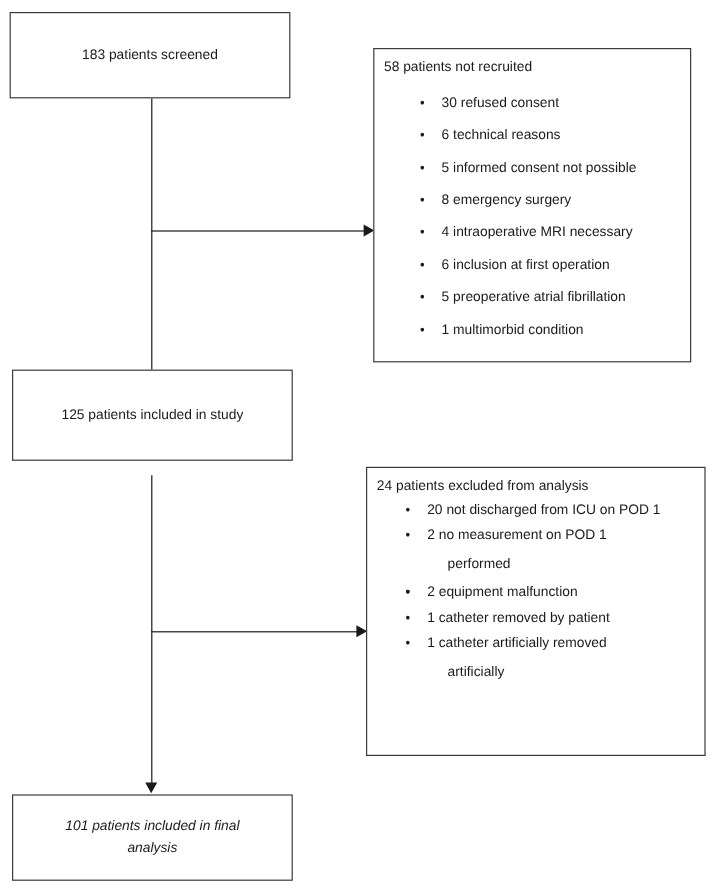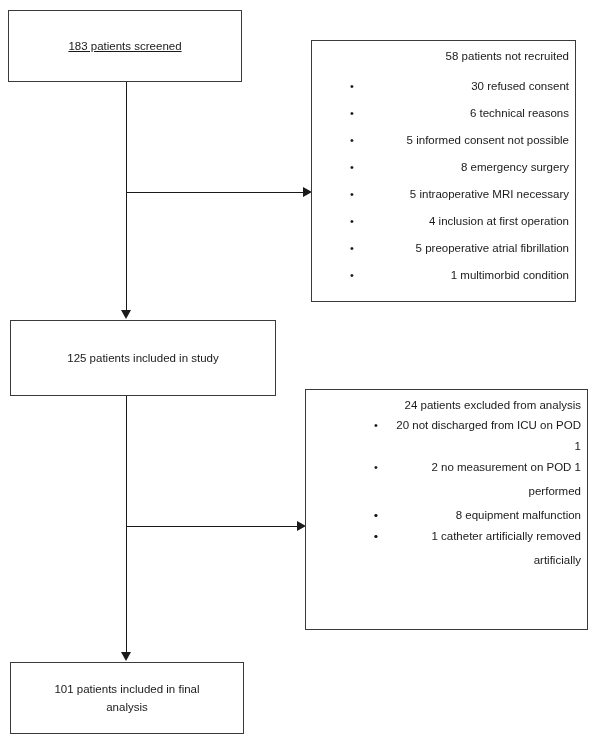--- a/index.html
+++ b/index.html
@@ -33,33 +33,32 @@
     text-align: center;
   }
   .box-text {
     font-size: 11.5px;
     line-height: 18px;
     color: #1a1a1a;
     padding: 0 8px;
   }
 
   
-  #box-screened  { left: 8px;  top: 10px;  width: 234px; height: 72px; text-decoration: underline; }
-  #box-included  { left: 10px; top: 320px; width: 266px; height: 76px; align-items: center; }
-  #box-final     { left: 10px; top: 662px; width: 234px; height: 72px; }
+  #box-screened  { left: 8px;  top: 10px;  width: 234px; height: 72px; }
+  #box-included  { left: 10px; top: 308px; width: 234px; height: 76px; align-items: center; }
+  #box-final     { left: 10px; top: 662px; width: 234px; height: 72px; font-style: italic; }
 
   
   #box-not-recruited { left: 311px; top: 40px;  width: 265px; height: 262px; }
-  #box-excluded      { left: 305px; top: 389px; width: 283px; height: 241px; padding-left: 36px; }
+  #box-excluded      { left: 305px; top: 389px; width: 283px; height: 241px; }
 
   .excl-inner {
     padding: 8px 6px 6px 8px;
     font-size: 11.5px;
     color: #1a1a1a;
-    text-align: right;
   }
   .excl-title {
     font-size: 11.5px;
     line-height: 15px;
     margin: 0 0 2px 0;
   }
   ul.excl-list {
     list-style: none;
     margin: 0;
     padding: 0;
@@ -80,20 +79,21 @@
   
   #box-not-recruited ul.excl-list { margin-top: 9px; }
   #box-not-recruited ul.excl-list li { line-height: 27px; padding-left: 48px; }
   #box-not-recruited ul.excl-list li .bullet-dot { left: 30px; line-height: 27px; }
 
   #box-excluded ul.excl-list li { line-height: 21px; padding-left: 42px; }
   #box-excluded ul.excl-list li .bullet-dot { left: 24px; line-height: 21px; }
   #box-excluded ul.excl-list li .wrap-line {
     display: block;
     line-height: 27px;
+    margin-left: 17px;
   }
 
   
   .vline {
     position: absolute;
     width: 1px;
     background: #1a1a1a;
   }
   .hline {
     position: absolute;
@@ -161,25 +161,25 @@
         <li>
           <span class="bullet-dot">•</span>
           <span>5 informed consent not possible</span>
         </li>
         <li>
           <span class="bullet-dot">•</span>
           <span>8 emergency surgery</span>
         </li>
         <li>
           <span class="bullet-dot">•</span>
-          <span>5 intraoperative MRI necessary</span>
-        </li>
-        <li>
-          <span class="bullet-dot">•</span>
-          <span>4 inclusion at first operation</span>
+          <span>4 intraoperative MRI necessary</span>
+        </li>
+        <li>
+          <span class="bullet-dot">•</span>
+          <span>6 inclusion at first operation</span>
         </li>
         <li>
           <span class="bullet-dot">•</span>
           <span>5 preoperative atrial fibrillation</span>
         </li>
         <li>
           <span class="bullet-dot">•</span>
           <span>1 multimorbid condition</span>
         </li>
       </ul>
@@ -207,24 +207,25 @@
         <li>
           <span class="bullet-dot">•</span>
           <span>2 no measurement on POD 1</span>
           <span class="wrap-line">performed</span>
         </li>
         <li>
           <span class="bullet-dot">•</span>
         </li>
         <li>
           <span class="bullet-dot">•</span>
-          <span>8 equipment malfunction</span>
-        </li>
-        <li>
-          <span class="bullet-dot">•</span>
+          <span>2 equipment malfunction</span>
+        </li>
+        <li>
+          <span class="bullet-dot">•</span>
+          <span>1 catheter removed by patient</span>
         </li>
         <li>
           <span class="bullet-dot">•</span>
           <span>1 catheter artificially removed</span>
           <span class="wrap-line">artificially</span>
         </li>
       </ul>
     </div>
   </div>
 

